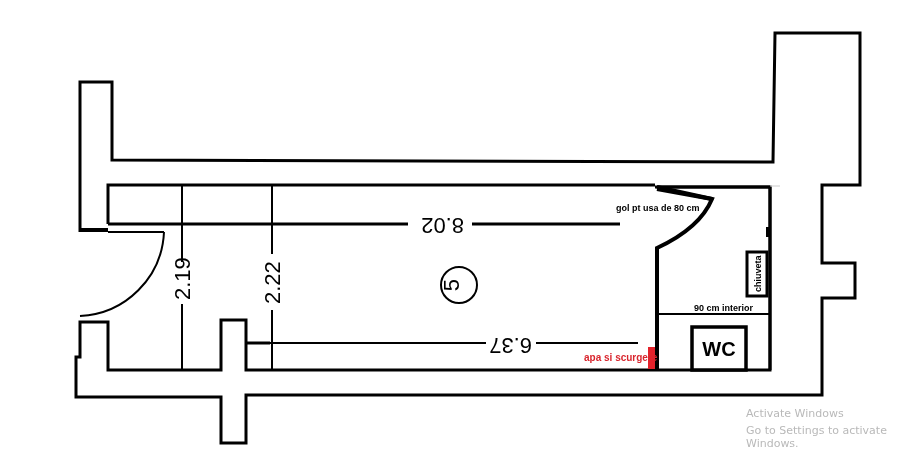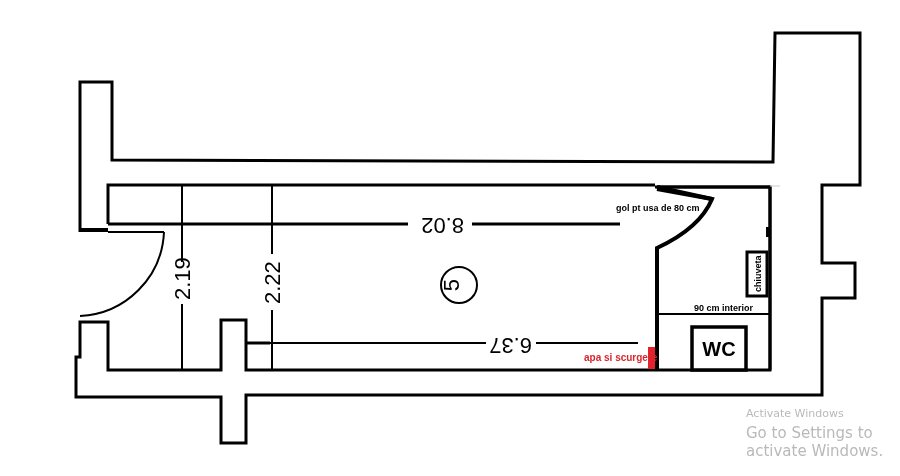--- a/index.html
+++ b/index.html
@@ -6,21 +6,21 @@
     body { width: 900px; height: 476px; position: relative; overflow: hidden; font-family: "Liberation Sans", sans-serif; }
     svg.plan { position: absolute; left: 0; top: 0; }
     .wall { fill: none; stroke: #000; stroke-width: 3; stroke-linejoin: miter; }
     .thin { fill: none; stroke: #000; stroke-width: 2; }
     .thick { fill: none; stroke: #000; stroke-width: 4; }
     .dim-text { font-family: "Liberation Sans", sans-serif; font-size: 22px; fill: #000; }
     .label { font-family: "Liberation Sans", sans-serif; font-weight: bold; fill: #000; }
     .red-label { font-family: "Liberation Sans", sans-serif; font-weight: bold; font-size: 10px; fill: #d9262e; }
     .watermark { position: absolute; left: 746px; color: #b9b9b9; font-family: "DejaVu Sans", sans-serif; }
     .wm1 { top: 407px; font-size: 11px; }
-    .wm2 { top: 424px; font-size: 15px; }
+    .wm2 { top: 424px; font-size: 11px; }
   </style>
 </head>
 <body>
 
 <svg class="plan" width="900" height="476" viewBox="0 0 900 476" xmlns="http://www.w3.org/2000/svg">
 
   <polyline class="wall" points="80,232 80,82 112,82 112,160 773,162 775,33 860,33 860,185 822,185 822,263 855,263 855,298 822,298 822,395 246,395 246,443 221,443 221,397 76,397 76,357 80,357 80,322 108,322 108,370 221,370 221,320 246,320 246,370 770,370 770,187 657,187"></polyline>
 
   <polyline class="wall" points="108,224 108,185 655,185"></polyline>
   <line class="wall" x1="108" y1="224" x2="620" y2="224"></line>

